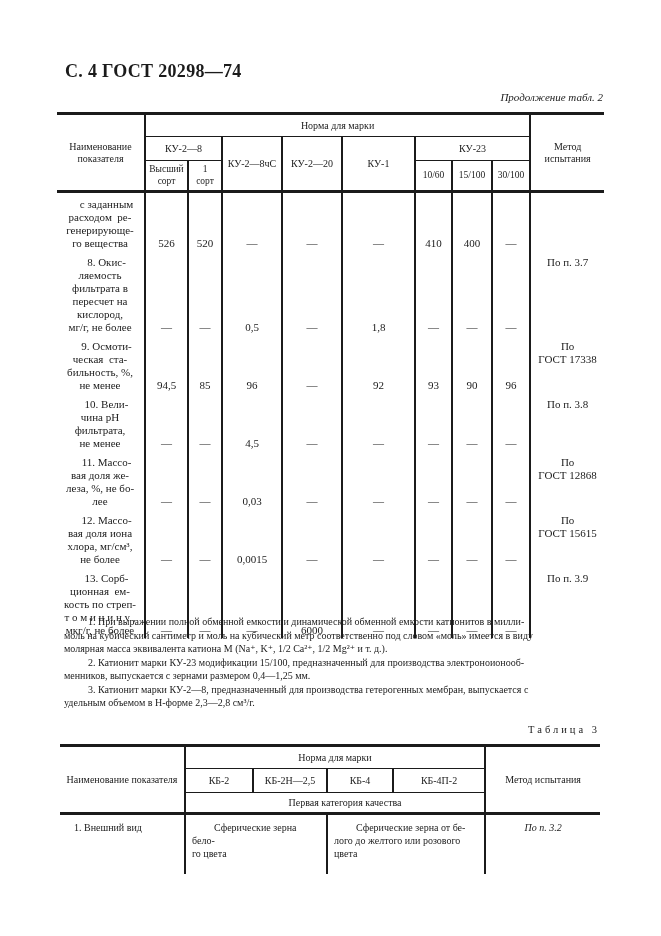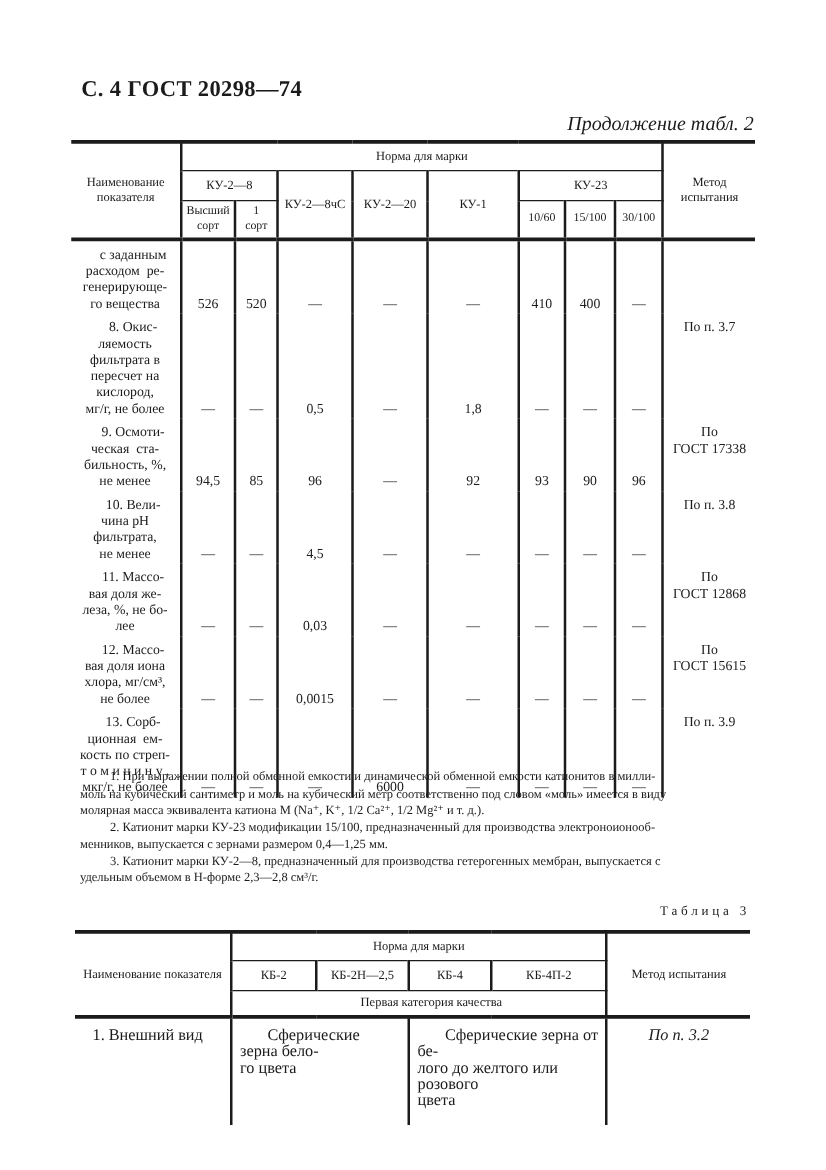--- a/index.html
+++ b/index.html
@@ -4,21 +4,21 @@
 <style>
   html,body { margin:0; padding:0; }
   body {
     width:661px; height:936px; background:#ffffff;
     font-family:"Liberation Serif","DejaVu Serif",serif;
     color:#1b1b1b;
   }
   .page { position:relative; width:661px; height:936px; background:#fff; overflow:hidden; }
 
   .doc-header { position:absolute; left:65px; top:61px; font-weight:bold; font-size:18px; letter-spacing:0.3px; }
-  .continuation { position:absolute; right:58px; top:91px; font-style:italic; font-size:16px; }
+  .continuation { position:absolute; right:58px; top:91px; font-style:italic; font-size:11px; }
 
   table { border-collapse:collapse; table-layout:fixed; }
 
   
   .t2 { position:absolute; left:57px; top:112px; width:547px;
         border-top:3px solid #1b1b1b; border-left:hidden; border-right:hidden; border-bottom:hidden; }
   .t2 td { border-left:2px solid #1b1b1b; padding:0; }
   .t2 thead td { text-align:center; vertical-align:middle; font-size:10px; line-height:11.5px; white-space:pre-line; }
   .t2 .hA .group { border-bottom:1px solid #1b1b1b; height:21px; }
   .t2 .rspan  { border-bottom:3px solid #1b1b1b; }
@@ -39,21 +39,21 @@
   
   .t3-title { position:absolute; right:61px; top:724px; font-size:10.5px; letter-spacing:3px; }
   .t3 { position:absolute; left:60px; top:744px; width:540px;
         border-top:3px solid #1b1b1b; border-left:hidden; border-right:hidden; border-bottom:hidden; }
   .t3 td { border-left:2px solid #1b1b1b; padding:0; }
   .t3 thead td { text-align:center; vertical-align:middle; font-size:10px; line-height:11.5px; }
   .t3 .hA .group { border-bottom:1px solid #1b1b1b; height:21px; }
   .t3 .rspan { border-bottom:3px solid #1b1b1b; }
   .t3 .hB td { height:23px; border-bottom:1px solid #1b1b1b; }
   .t3 .hC td { height:19px; border-bottom:3px solid #1b1b1b;padding-left:20px; }
-  .t3 tbody td { vertical-align:top; font-size:13px; line-height:13px; }
+  .t3 tbody td { vertical-align:top; font-size:10px; line-height:13px; }
   .t3 .b-name   { text-align:left; text-indent:10px; padding:6px 2px 0 4px; }
   .t3 .b-span   { text-align:left; white-space:pre-line; text-indent:22px; padding:6px 5px 14px 6px; }
   .t3 .b-method { text-align:center; padding-top:6px;font-style:italic; }
 </style>
 </head>
 <body>
 
 <div class="page">
 
   <div class="doc-header">С. 4 ГОСТ 20298—74</div>

